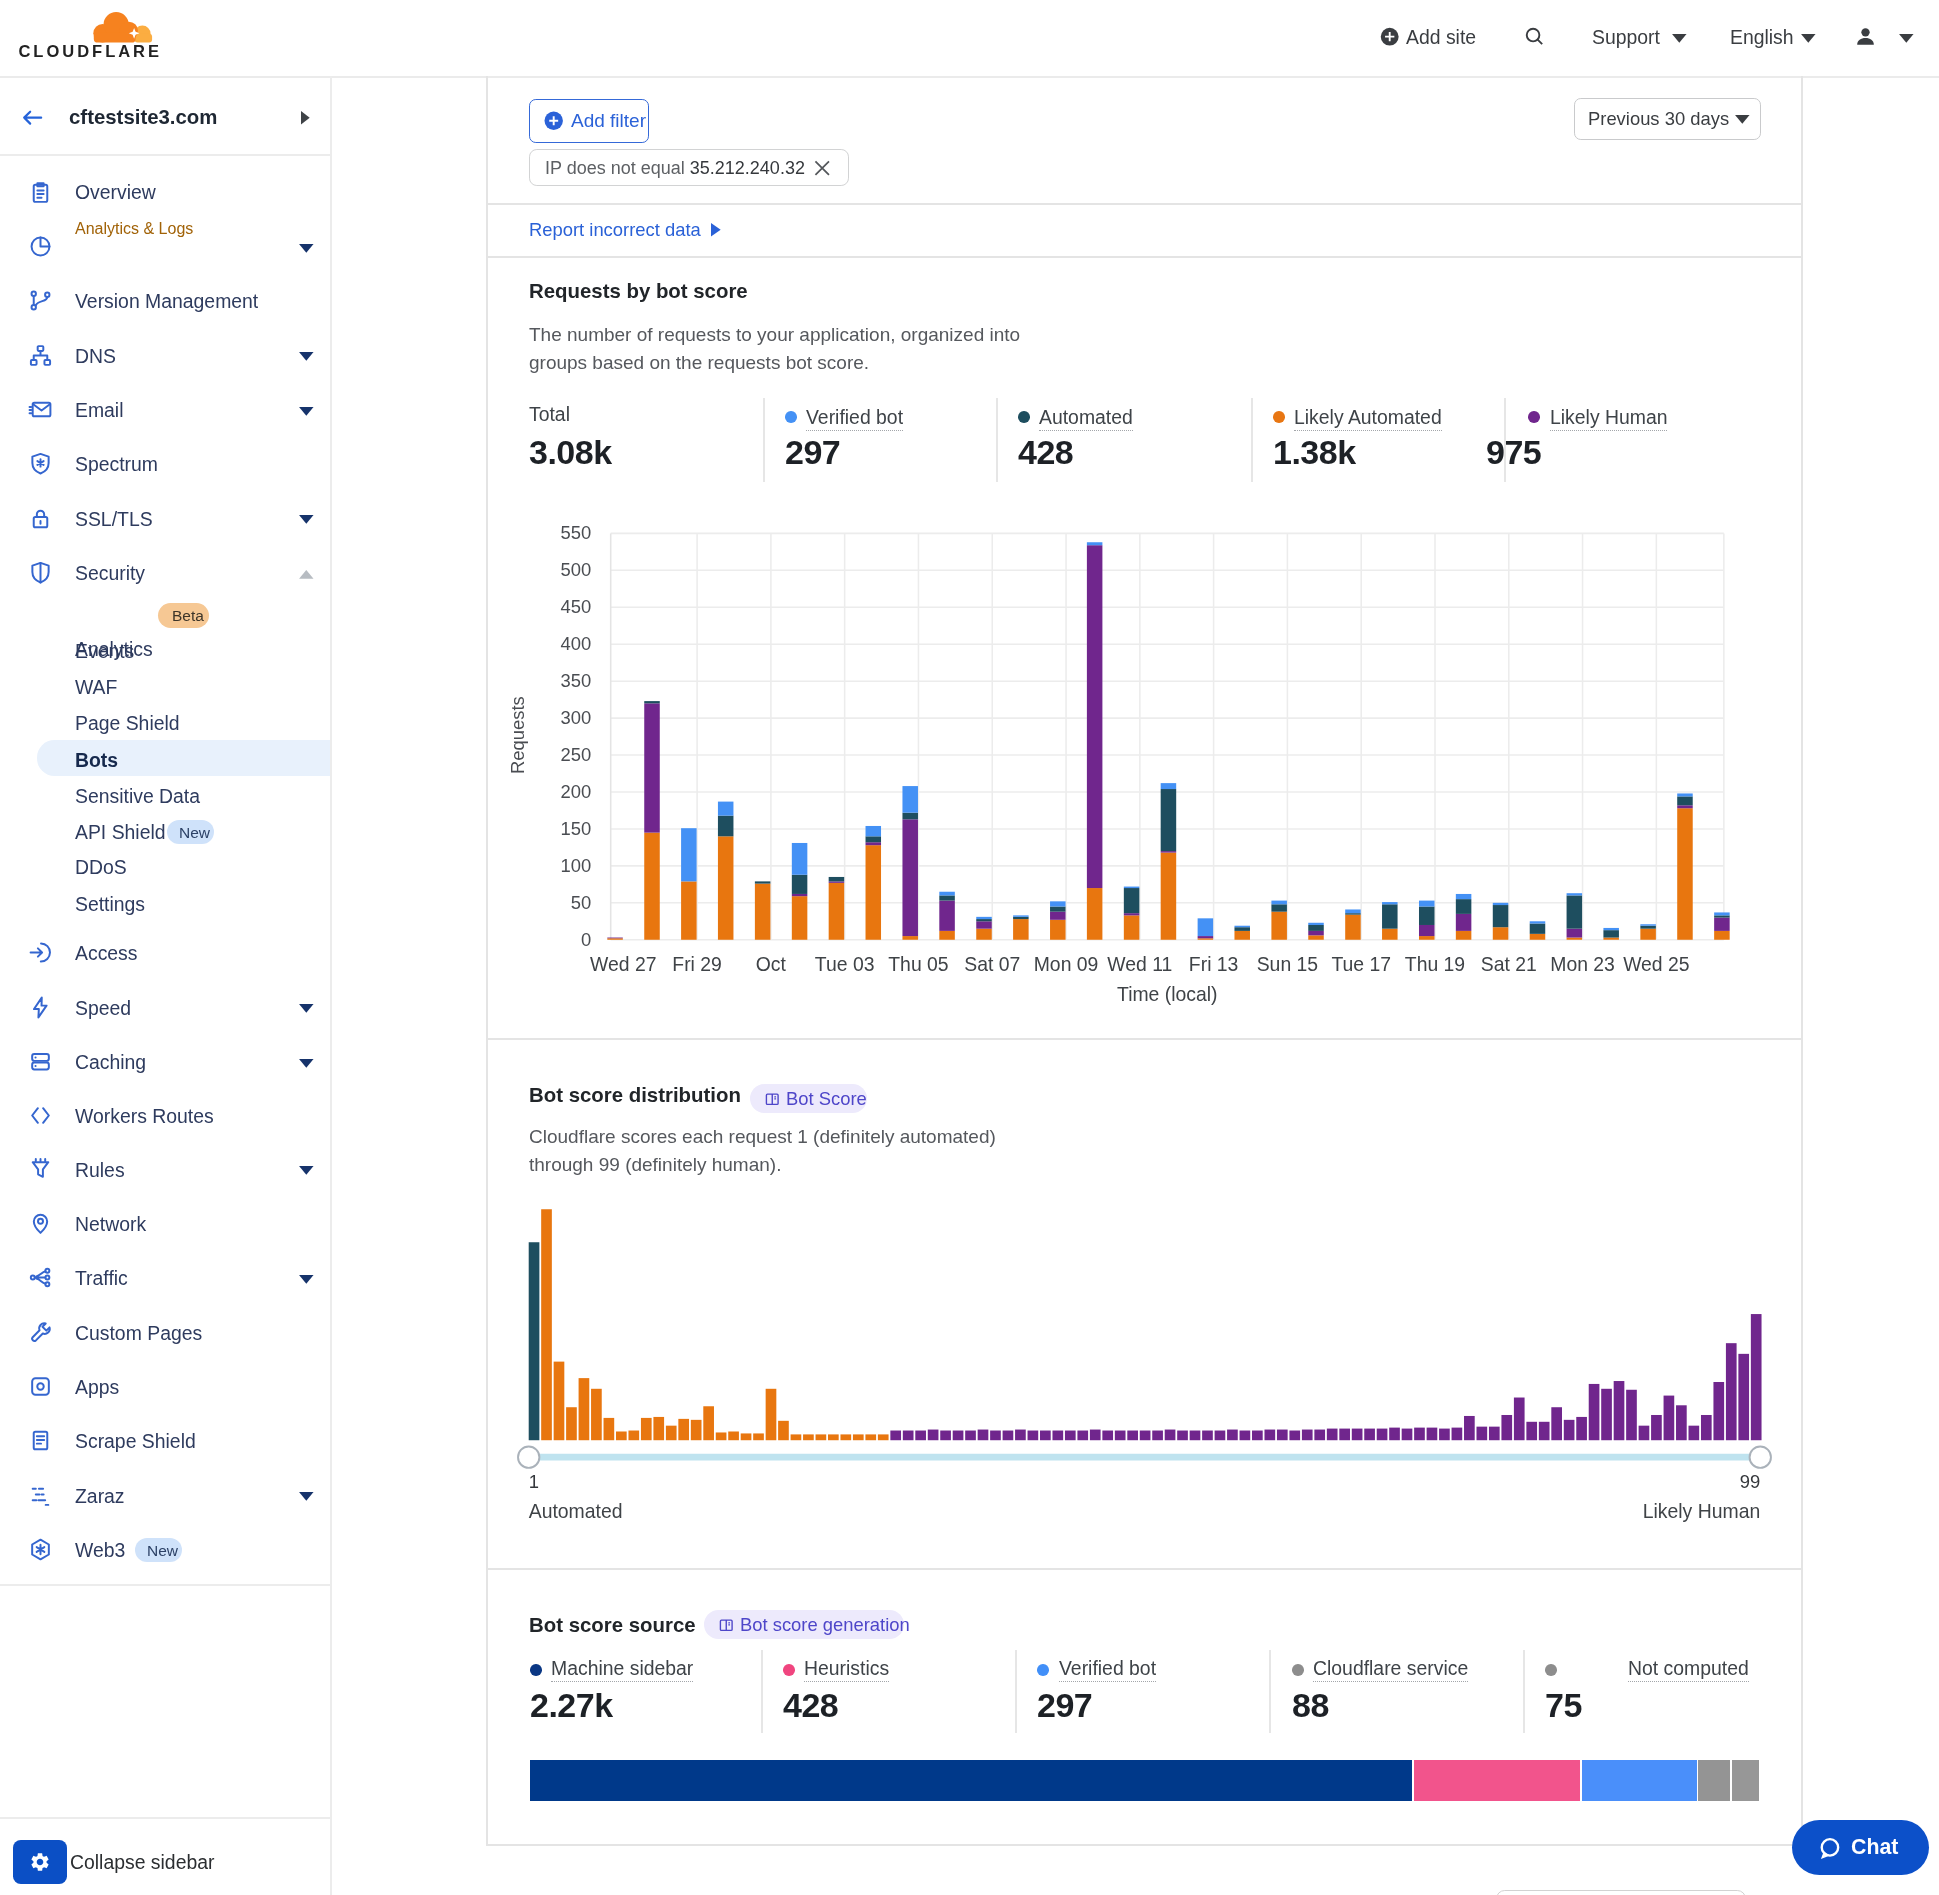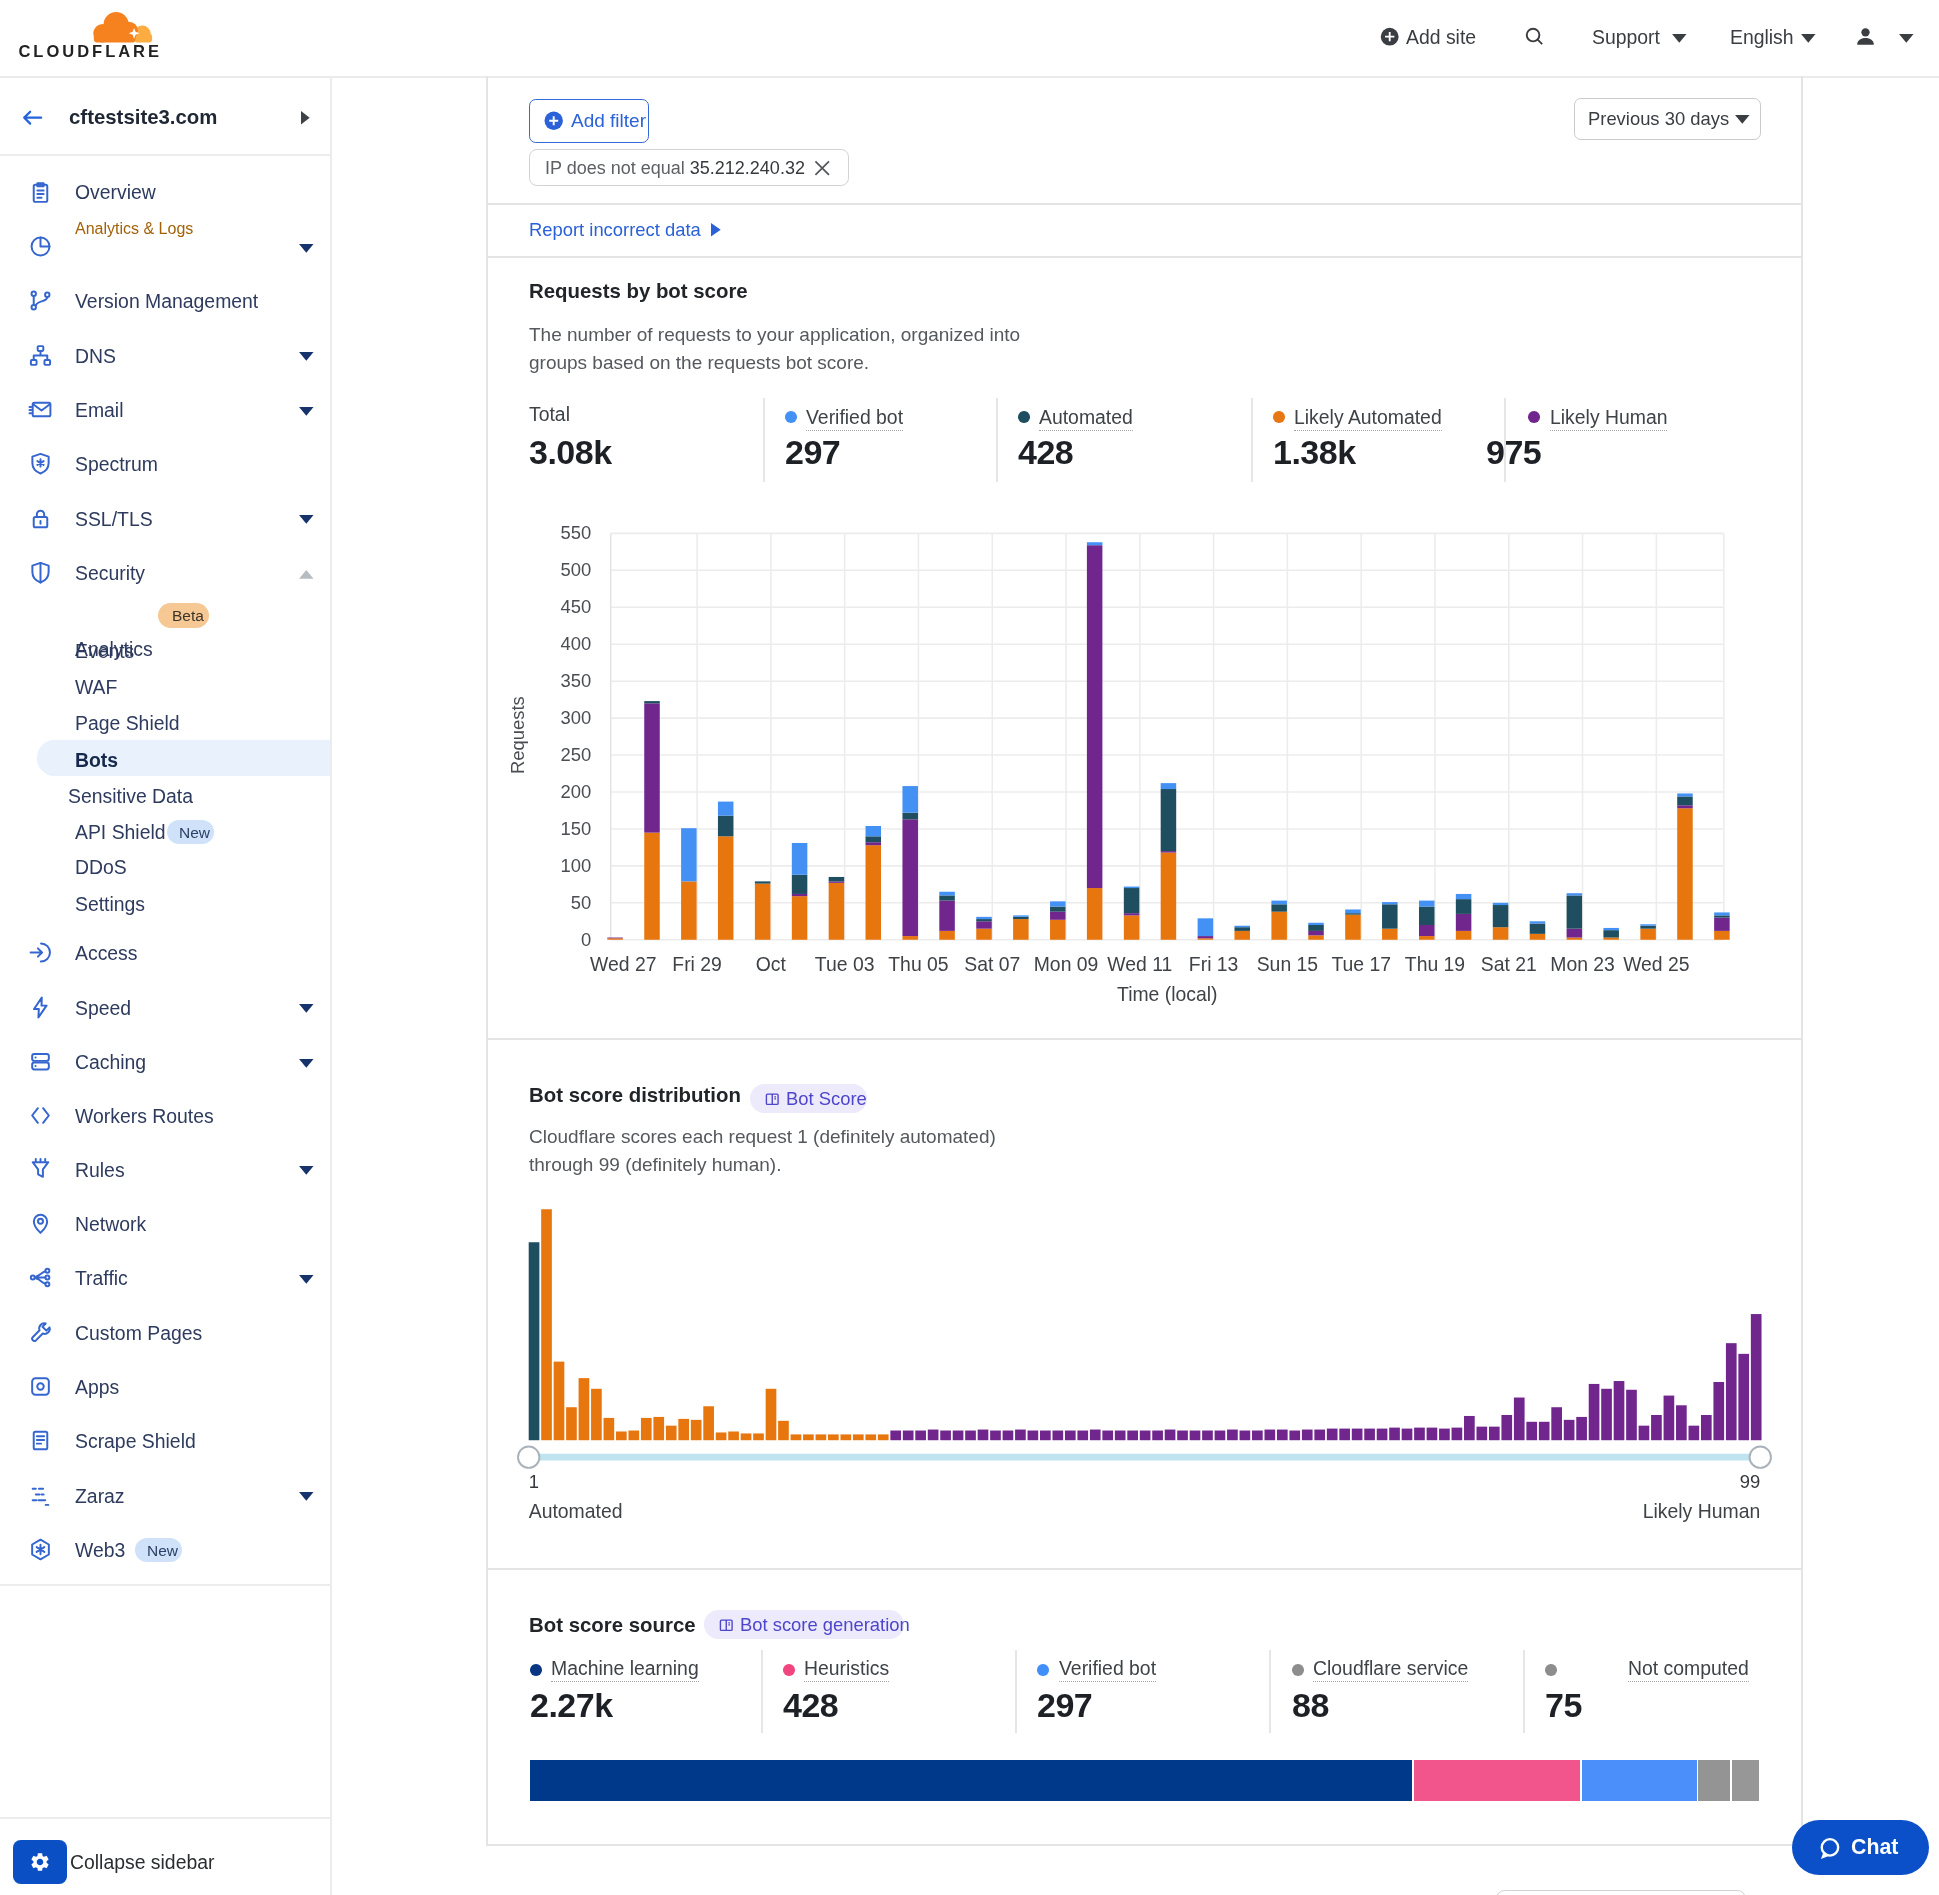--- a/index.html
+++ b/index.html
@@ -185,21 +185,21 @@
 <svg class="abs" style="left:28px;top:1537px" width="25" height="25" viewBox="0 0 24 24" fill="none" stroke="#3566cf" stroke-width="1.9" stroke-linecap="round" stroke-linejoin="round">
       <path d="M12 2.6 L20 7.2 V16.8 L12 21.4 L4 16.8 V7.2 Z"></path>
       <path d="M12 7.5 V16.5 M8.3 9.7 L15.7 14.3 M15.7 9.7 L8.3 14.3"></path>
     </svg>
 <div class="abs" style="left:37px;top:740px;width:293px;height:36px;border-radius:17.5px 0 0 17.5px;background:#e8f1fc"></div>
 <div class="t" style="left:75px;top:605px;font-size:19.4px;color:#2e3b5e;font-weight:400;margin-top:32px;">Analytics</div>
 <div class="t" style="left:75px;top:639px;font-size:19.4px;color:#2e3b5e;font-weight:400;">Events</div>
 <div class="t" style="left:75px;top:675px;font-size:19.4px;color:#2e3b5e;font-weight:400;">WAF</div>
 <div class="t" style="left:75px;top:711px;font-size:19.4px;color:#2e3b5e;font-weight:400;">Page Shield</div>
 <div class="t" style="left:75px;top:748px;font-size:19.4px;color:#16294d;font-weight:700;">Bots</div>
-<div class="t" style="left:68px;top:784px;font-size:19.4px;color:#2e3b5e;font-weight:400;">Sensitive Data</div>
+<div class="t" style="left:75px;top:784px;font-size:19.4px;color:#2e3b5e;font-weight:400;">Sensitive Data</div>
 <div class="t" style="left:75px;top:820px;font-size:19.4px;color:#2e3b5e;font-weight:400;">API Shield</div>
 <div class="t" style="left:75px;top:855px;font-size:19.4px;color:#2e3b5e;font-weight:400;">DDoS</div>
 <div class="t" style="left:75px;top:892px;font-size:19.4px;color:#2e3b5e;font-weight:400;">Settings</div>
 <div class="abs" style="left:158px;top:603px;width:51px;height:25px;border-radius:12.6px;background:#f6c894"></div>
 <div class="t" style="left:172px;top:606px;font-size:15.5px;color:#3d3529;font-weight:400;">Beta</div>
 <div class="abs" style="left:167px;top:820px;width:47px;height:24px;border-radius:12.6px;background:#cfe2fa"></div>
 <div class="t" style="left:179px;top:823px;font-size:15.5px;color:#2c4166;font-weight:400;">New</div>
 <div class="abs" style="left:135px;top:1538px;width:47px;height:24px;border-radius:12.6px;background:#cfe2fa"></div>
 <div class="t" style="left:147px;top:1541px;font-size:15.5px;color:#2c4166;font-weight:400;">New</div>
 <div class="abs" style="left:0px;top:1584px;width:331px;height:1.9px;background:#ececec"></div>
@@ -540,21 +540,21 @@
 <svg class="abs" style="left:718px;top:1617px" width="16.5" height="16.5" viewBox="0 0 24 24" fill="none" stroke="#4e46c9" stroke-width="2">
       <rect x="3.5" y="4.5" width="17" height="15" rx="1.5"></rect>
       <path d="M12 4.5 v15 M15 8.5 h2.5 M15 11.5 h2.5"></path>
     </svg>
 <div class="t" style="left:740px;top:1613px;font-size:18.4px;color:#4e46c9;font-weight:400;">Bot score generation</div>
 <div class="abs" style="left:761px;top:1650px;width:1.9px;height:83px;background:#e6e6e6"></div>
 <div class="abs" style="left:1015px;top:1650px;width:1.9px;height:83px;background:#e6e6e6"></div>
 <div class="abs" style="left:1269px;top:1650px;width:1.9px;height:83px;background:#e6e6e6"></div>
 <div class="abs" style="left:1523px;top:1650px;width:1.9px;height:83px;background:#e6e6e6"></div>
 <div class="abs" style="left:530px;top:1664px;width:11.6px;height:11.6px;border-radius:50%;background:#0A3784"></div>
-<div class="t" style="left:551px;top:1656px;font-size:19.4px;color:#3e4348;"><span class="dotted">Machine learning</span></div>
+<div class="t" style="left:551px;top:1656px;font-size:19.4px;color:#3e4348;"><span class="dotted">Machine sidebar</span></div>
 <div class="t" style="left:530px;top:1684px;font-size:34px;color:#1d2126;font-weight:700;letter-spacing:-0.5px;">2.27k</div>
 <div class="abs" style="left:783px;top:1664px;width:11.6px;height:11.6px;border-radius:50%;background:#F0457F"></div>
 <div class="t" style="left:804px;top:1656px;font-size:19.4px;color:#3e4348;"><span class="dotted">Heuristics</span></div>
 <div class="t" style="left:783px;top:1684px;font-size:34px;color:#1d2126;font-weight:700;letter-spacing:-0.5px;">428</div>
 <div class="abs" style="left:1037px;top:1664px;width:11.6px;height:11.6px;border-radius:50%;background:#418FF8"></div>
 <div class="t" style="left:1059px;top:1656px;font-size:19.4px;color:#3e4348;"><span class="dotted">Verified bot</span></div>
 <div class="t" style="left:1037px;top:1684px;font-size:34px;color:#1d2126;font-weight:700;letter-spacing:-0.5px;">297</div>
 <div class="abs" style="left:1292px;top:1664px;width:11.6px;height:11.6px;border-radius:50%;background:#8D8D8D"></div>
 <div class="t" style="left:1313px;top:1656px;font-size:19.4px;color:#3e4348;"><span class="dotted">Cloudflare service</span></div>
 <div class="t" style="left:1292px;top:1684px;font-size:34px;color:#1d2126;font-weight:700;letter-spacing:-0.5px;">88</div>

